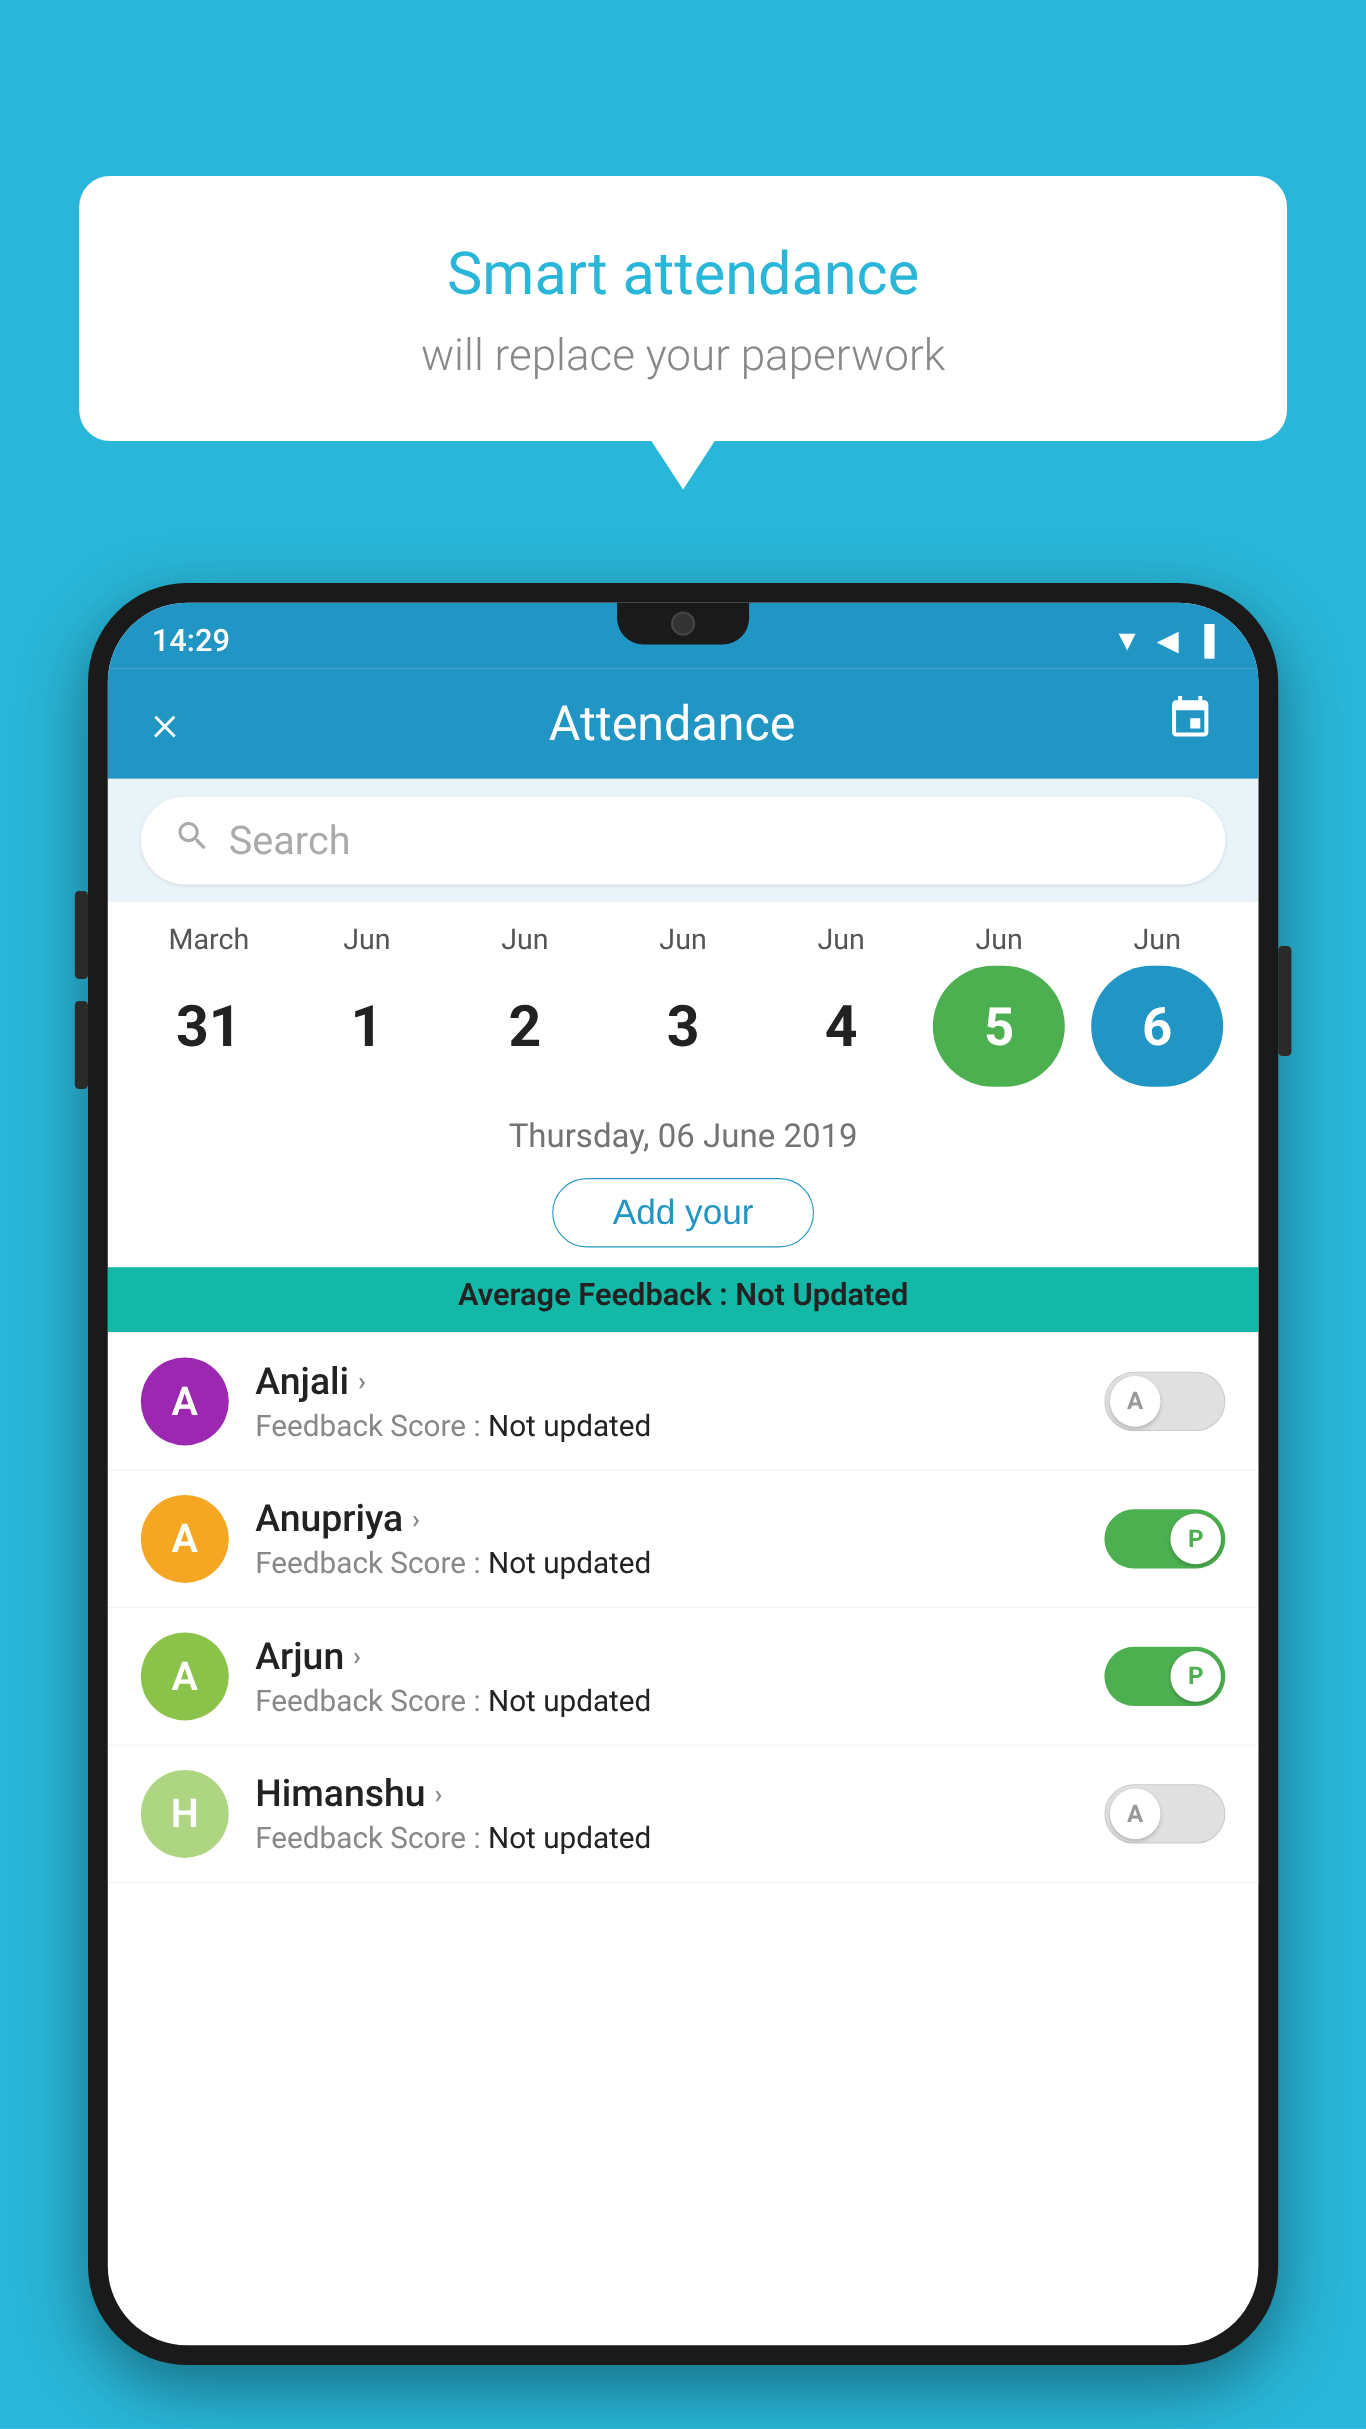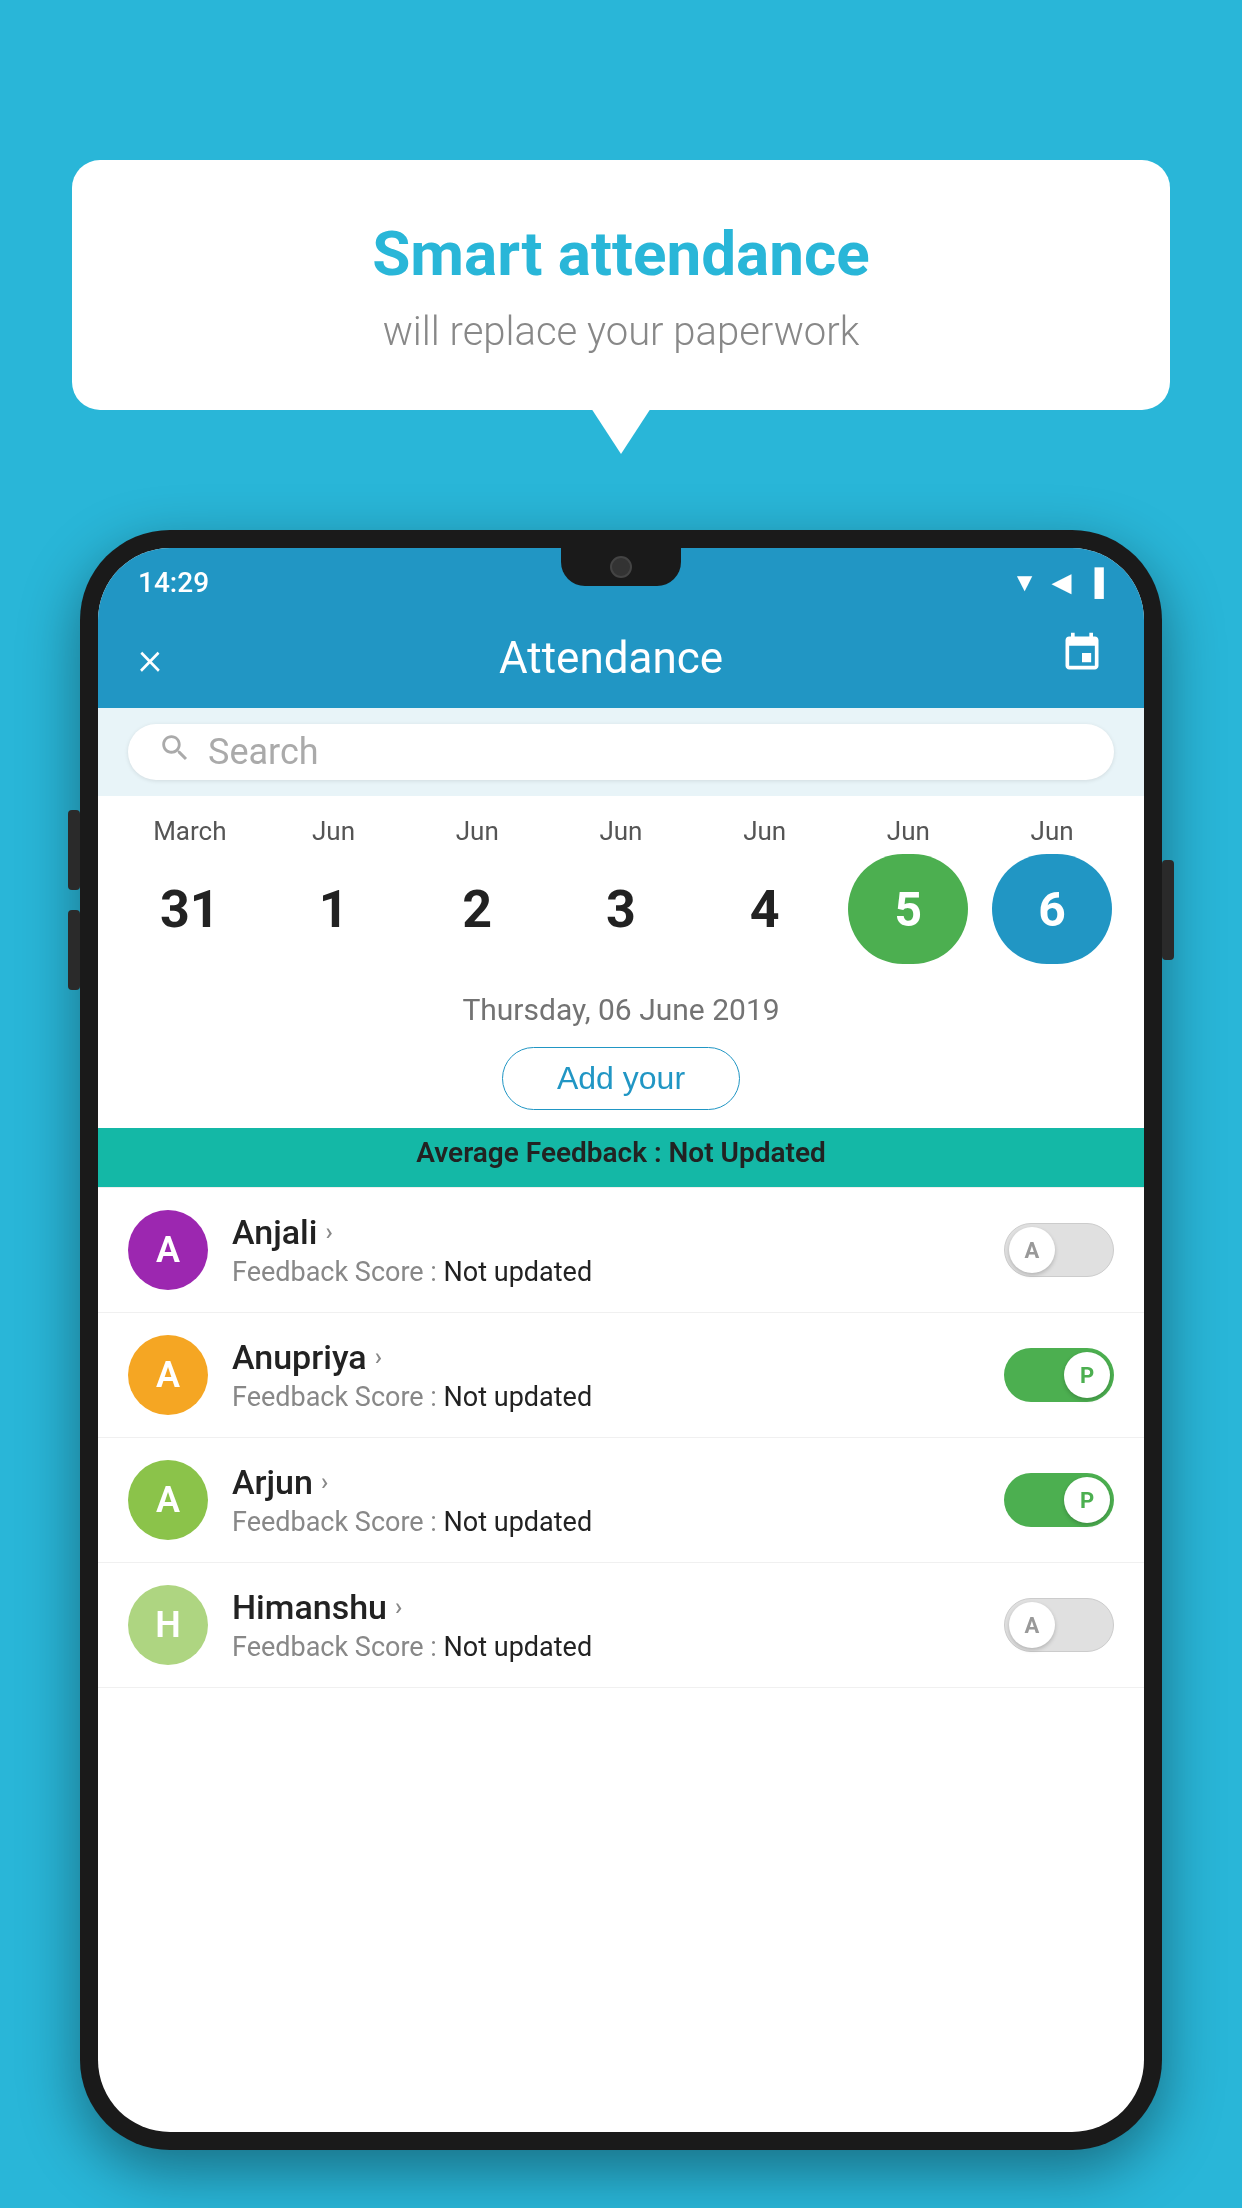--- a/index.html
+++ b/index.html
@@ -36,22 +36,22 @@
       left: 50%;
       transform: translateX(-50%);
       width: 0;
       height: 0;
       border-left: 30px solid transparent;
       border-right: 30px solid transparent;
       border-top: 46px solid white;
     }
 
     .speech-bubble-title {
-      font-size: 62px;
-      font-weight: 700;
+      font-size: 54px;
+      font-weight: 400;
       color: #29b6d8;
       line-height: 1.1;
       margin-bottom: 20px;
     }
 
     .speech-bubble-subtitle {
       font-size: 40px;
       color: #888;
       font-weight: 300;
     }
@@ -171,21 +171,21 @@
 
     
     .search-container {
       padding: 16px 30px;
       background: #e8f4f8;
     }
 
     .search-bar {
       background: white;
       border-radius: 50px;
-      height: 56px;
+      height: 80px;
       display: flex;
       align-items: center;
       padding: 0 30px;
       gap: 16px;
       border: none;
       box-shadow: 0 1px 4px rgba(0,0,0,0.1);
     }
 
     .search-icon-el {
       color: #888;

